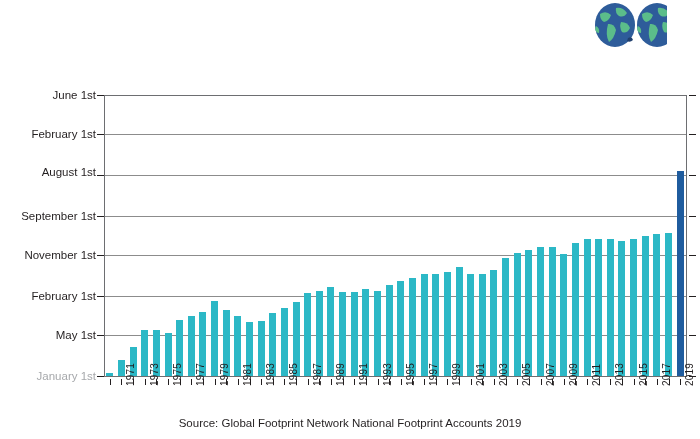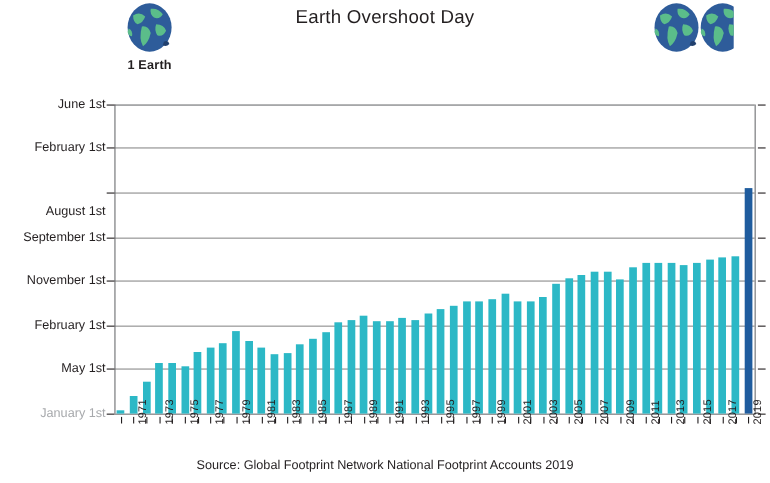--- a/index.html
+++ b/index.html
@@ -67,39 +67,22 @@
     position:absolute;left:0;width:700px;top:417px;
     text-align:center;font-size:11.5px;color:#231f20;
   }
 </style>
 </head>
 <body>
 
 <div id="root">
 
   <div class="hdr-title">
-    <span>Earth Overshoot Day</span>
   </div>
 
-  <div class="earth-block earth-left">
-    <div class="earth-row">
-      <span class="globe">
-        <svg width="42" height="46" viewBox="0 0 42 46">
-          <ellipse cx="21" cy="23" rx="20" ry="22" fill="#2e5c9a"></ellipse>
-          <path d="M6 12 Q12 8 17 13 Q15 19 10 20 Q6 18 6 12 Z" fill="#5bbd8a"></path>
-          <path d="M22 6 Q29 5 33 11 Q30 16 25 14 Q21 11 22 6 Z" fill="#5bbd8a"></path>
-          <path d="M14 22 Q20 21 22 28 Q20 37 15 40 Q11 33 14 22 Z" fill="#5bbd8a"></path>
-          <path d="M27 20 Q34 20 36 26 Q33 32 28 30 Q25 25 27 20 Z" fill="#5bbd8a"></path>
-          <path d="M2 24 Q6 26 5 31 Q2 31 1 27 Z" fill="#5bbd8a"></path>
-          <path d="M34 36 Q38 34 39 38 Q36 41 33 39 Z" fill="#21406e"></path>
-        </svg>
-      </span>
-    </div>
-    <div class="earth-cap">1 Earth</div>
-  </div>
 
   <div class="earth-block earth-right">
     <div class="earth-row">
       <span class="globe">
         <svg width="42" height="46" viewBox="0 0 42 46">
           <ellipse cx="21" cy="23" rx="20" ry="22" fill="#2e5c9a"></ellipse>
           <path d="M6 12 Q12 8 17 13 Q15 19 10 20 Q6 18 6 12 Z" fill="#5bbd8a"></path>
           <path d="M22 6 Q29 5 33 11 Q30 16 25 14 Q21 11 22 6 Z" fill="#5bbd8a"></path>
           <path d="M14 22 Q20 21 22 28 Q20 37 15 40 Q11 33 14 22 Z" fill="#5bbd8a"></path>
           <path d="M27 20 Q34 20 36 26 Q33 32 28 30 Q25 25 27 20 Z" fill="#5bbd8a"></path>
@@ -117,21 +100,21 @@
           <path d="M2 24 Q6 26 5 31 Q2 31 1 27 Z" fill="#5bbd8a"></path>
         </svg>
       </span>
     </div>
   </div>
 
   <div class="plot-wrap">
     <div class="ylab-host" id="ylabs">
         <div class="axis-label" style="top: 95px;">June 1st</div>
         <div class="axis-label" style="top: 134.393px;">February 1st</div>
-        <div class="axis-label" style="top: 192px;">August 1st</div>
+        <div class="axis-label" style="top: 172px;">August 1st</div>
         <div class="axis-label" style="top: 215.804px;">September 1st</div>
         <div class="axis-label" style="top: 255.196px;">November 1st</div>
         <div class="axis-label" style="top: 295.902px;">February 1st</div>
         <div class="axis-label" style="top: 335.294px;">May 1st</div>
         <div class="axis-label muted" style="top: 376px; padding-left: 28px;">January 1st</div>
       </div>
     <div id="gridlines">
         <div class="gridline" style="top: 134px; left: 104px; width: 582px; background: rgb(140, 140, 140);"></div>
         <div class="gridline" style="top: 175px; left: 104px; width: 582px; background: rgb(140, 140, 140);"></div>
         <div class="gridline" style="top: 216px; left: 104px; width: 582px; background: rgb(140, 140, 140);"></div>

